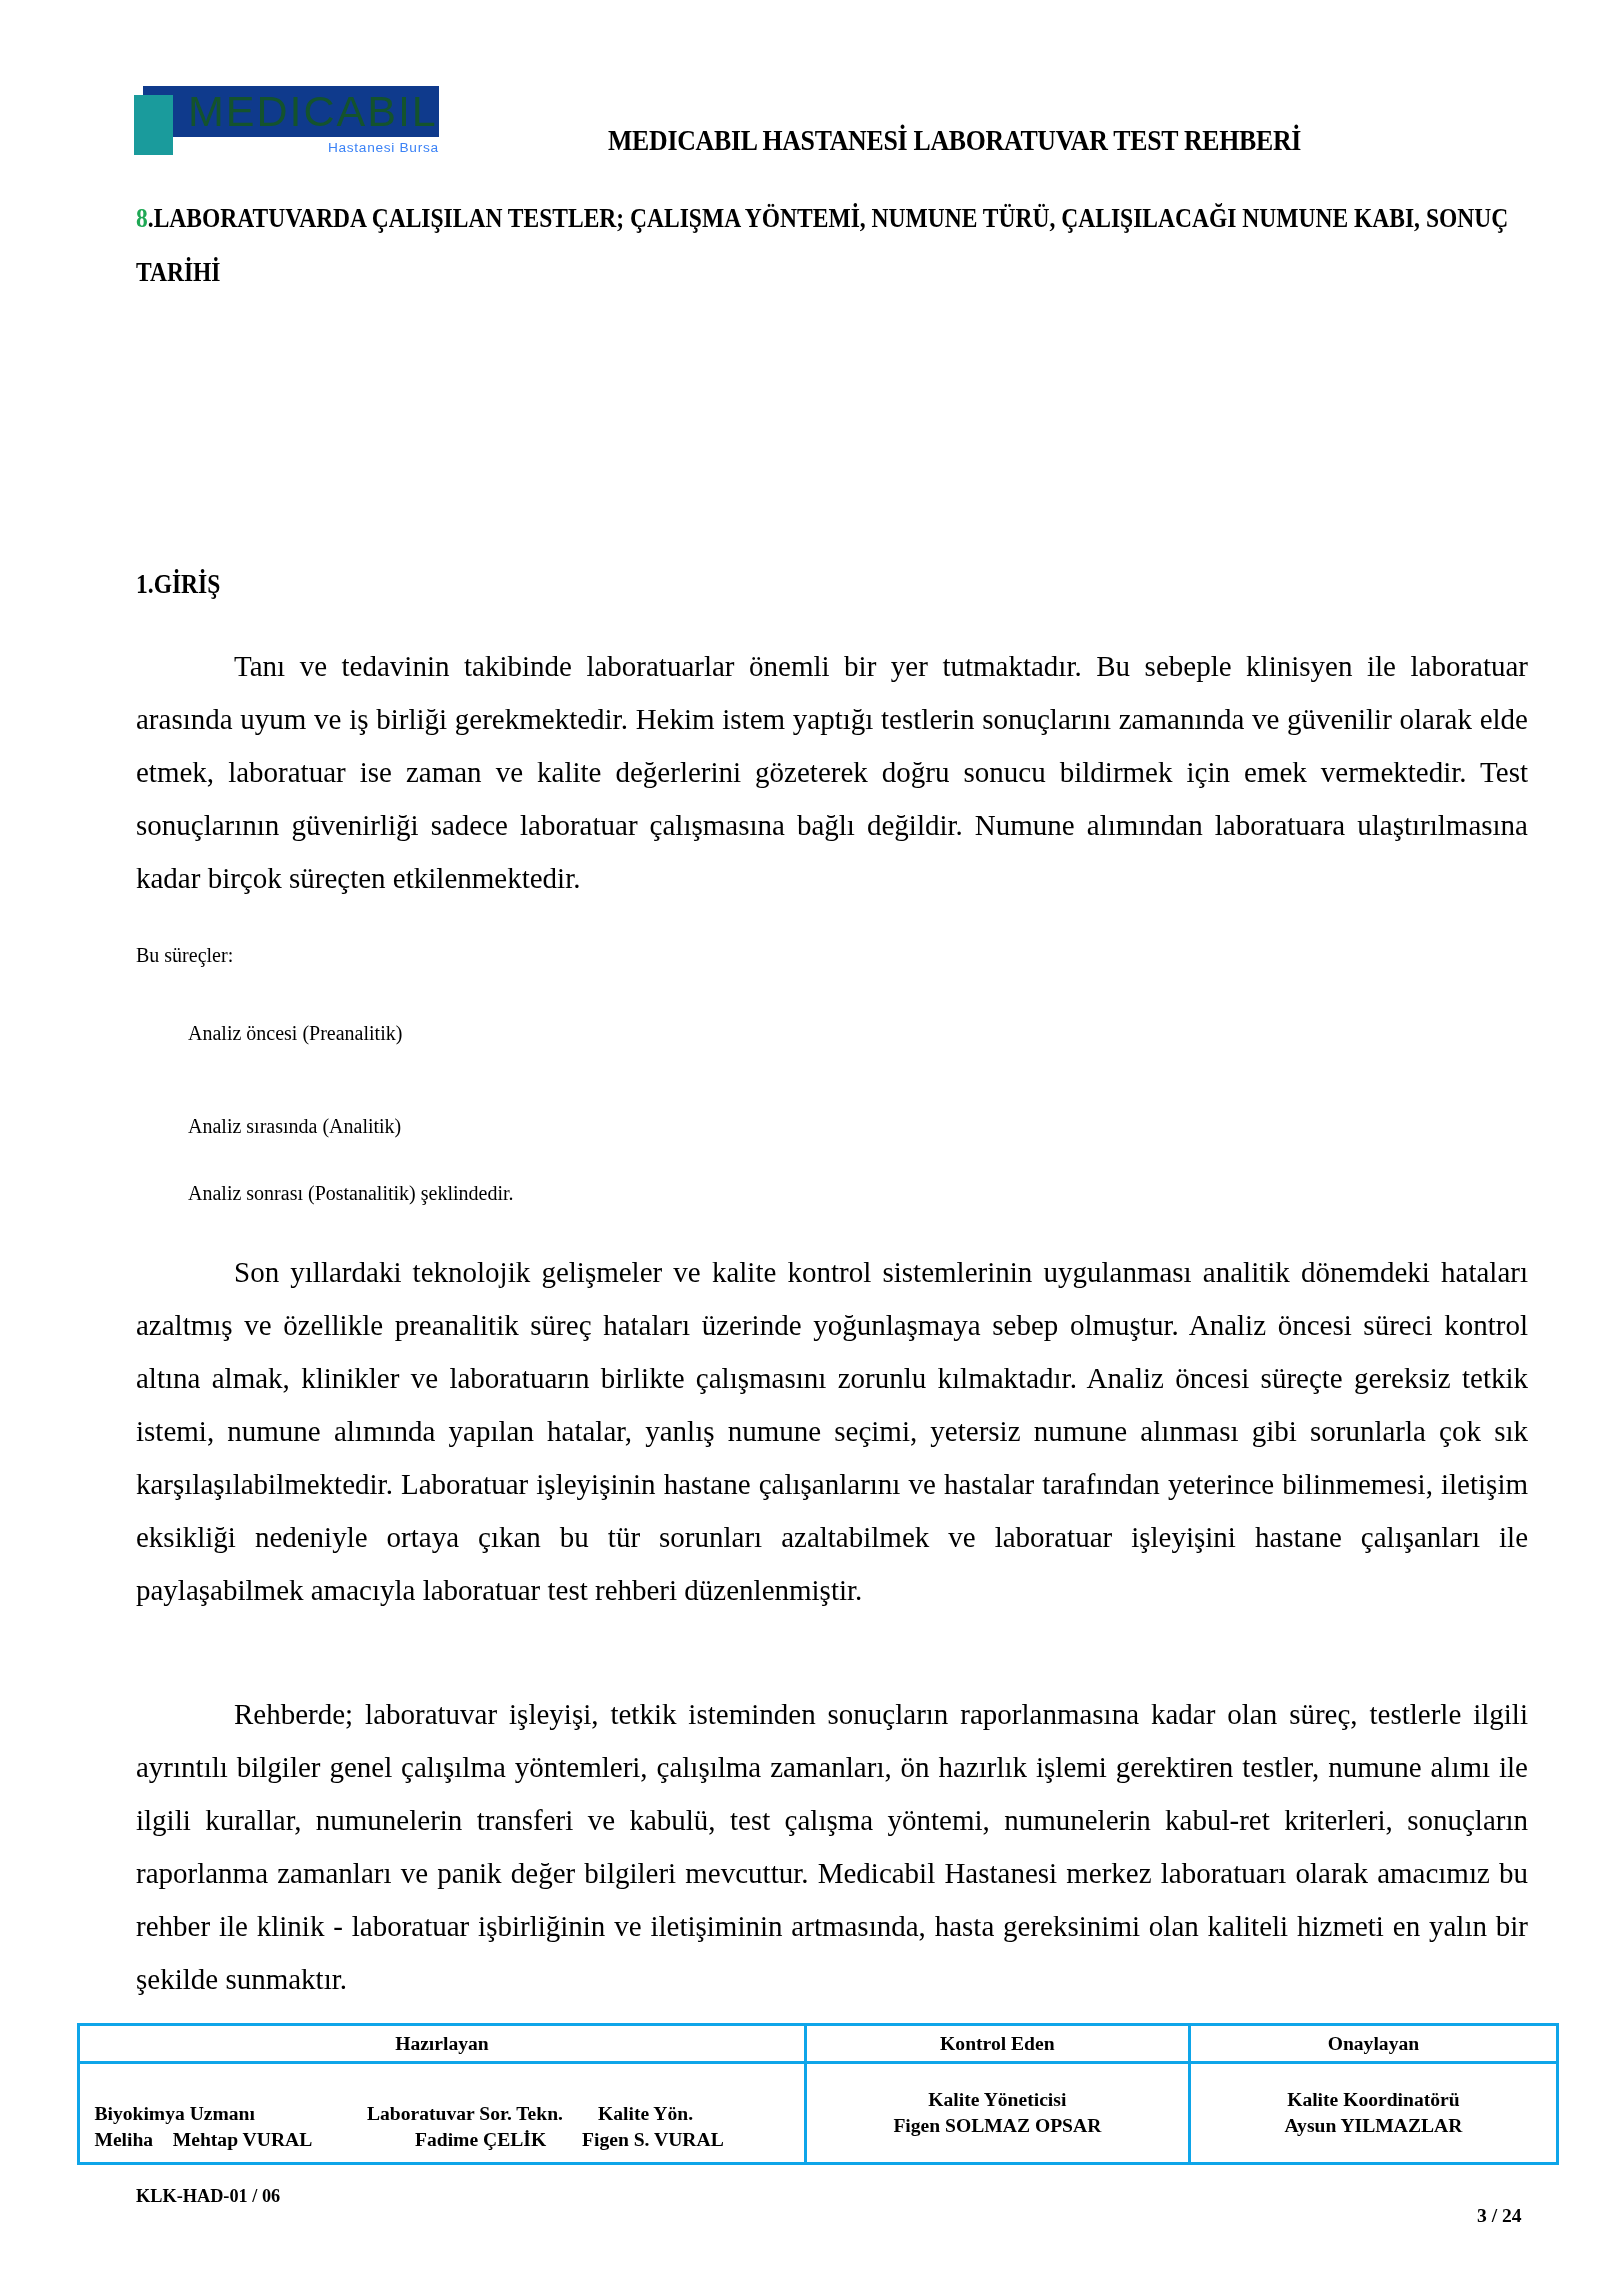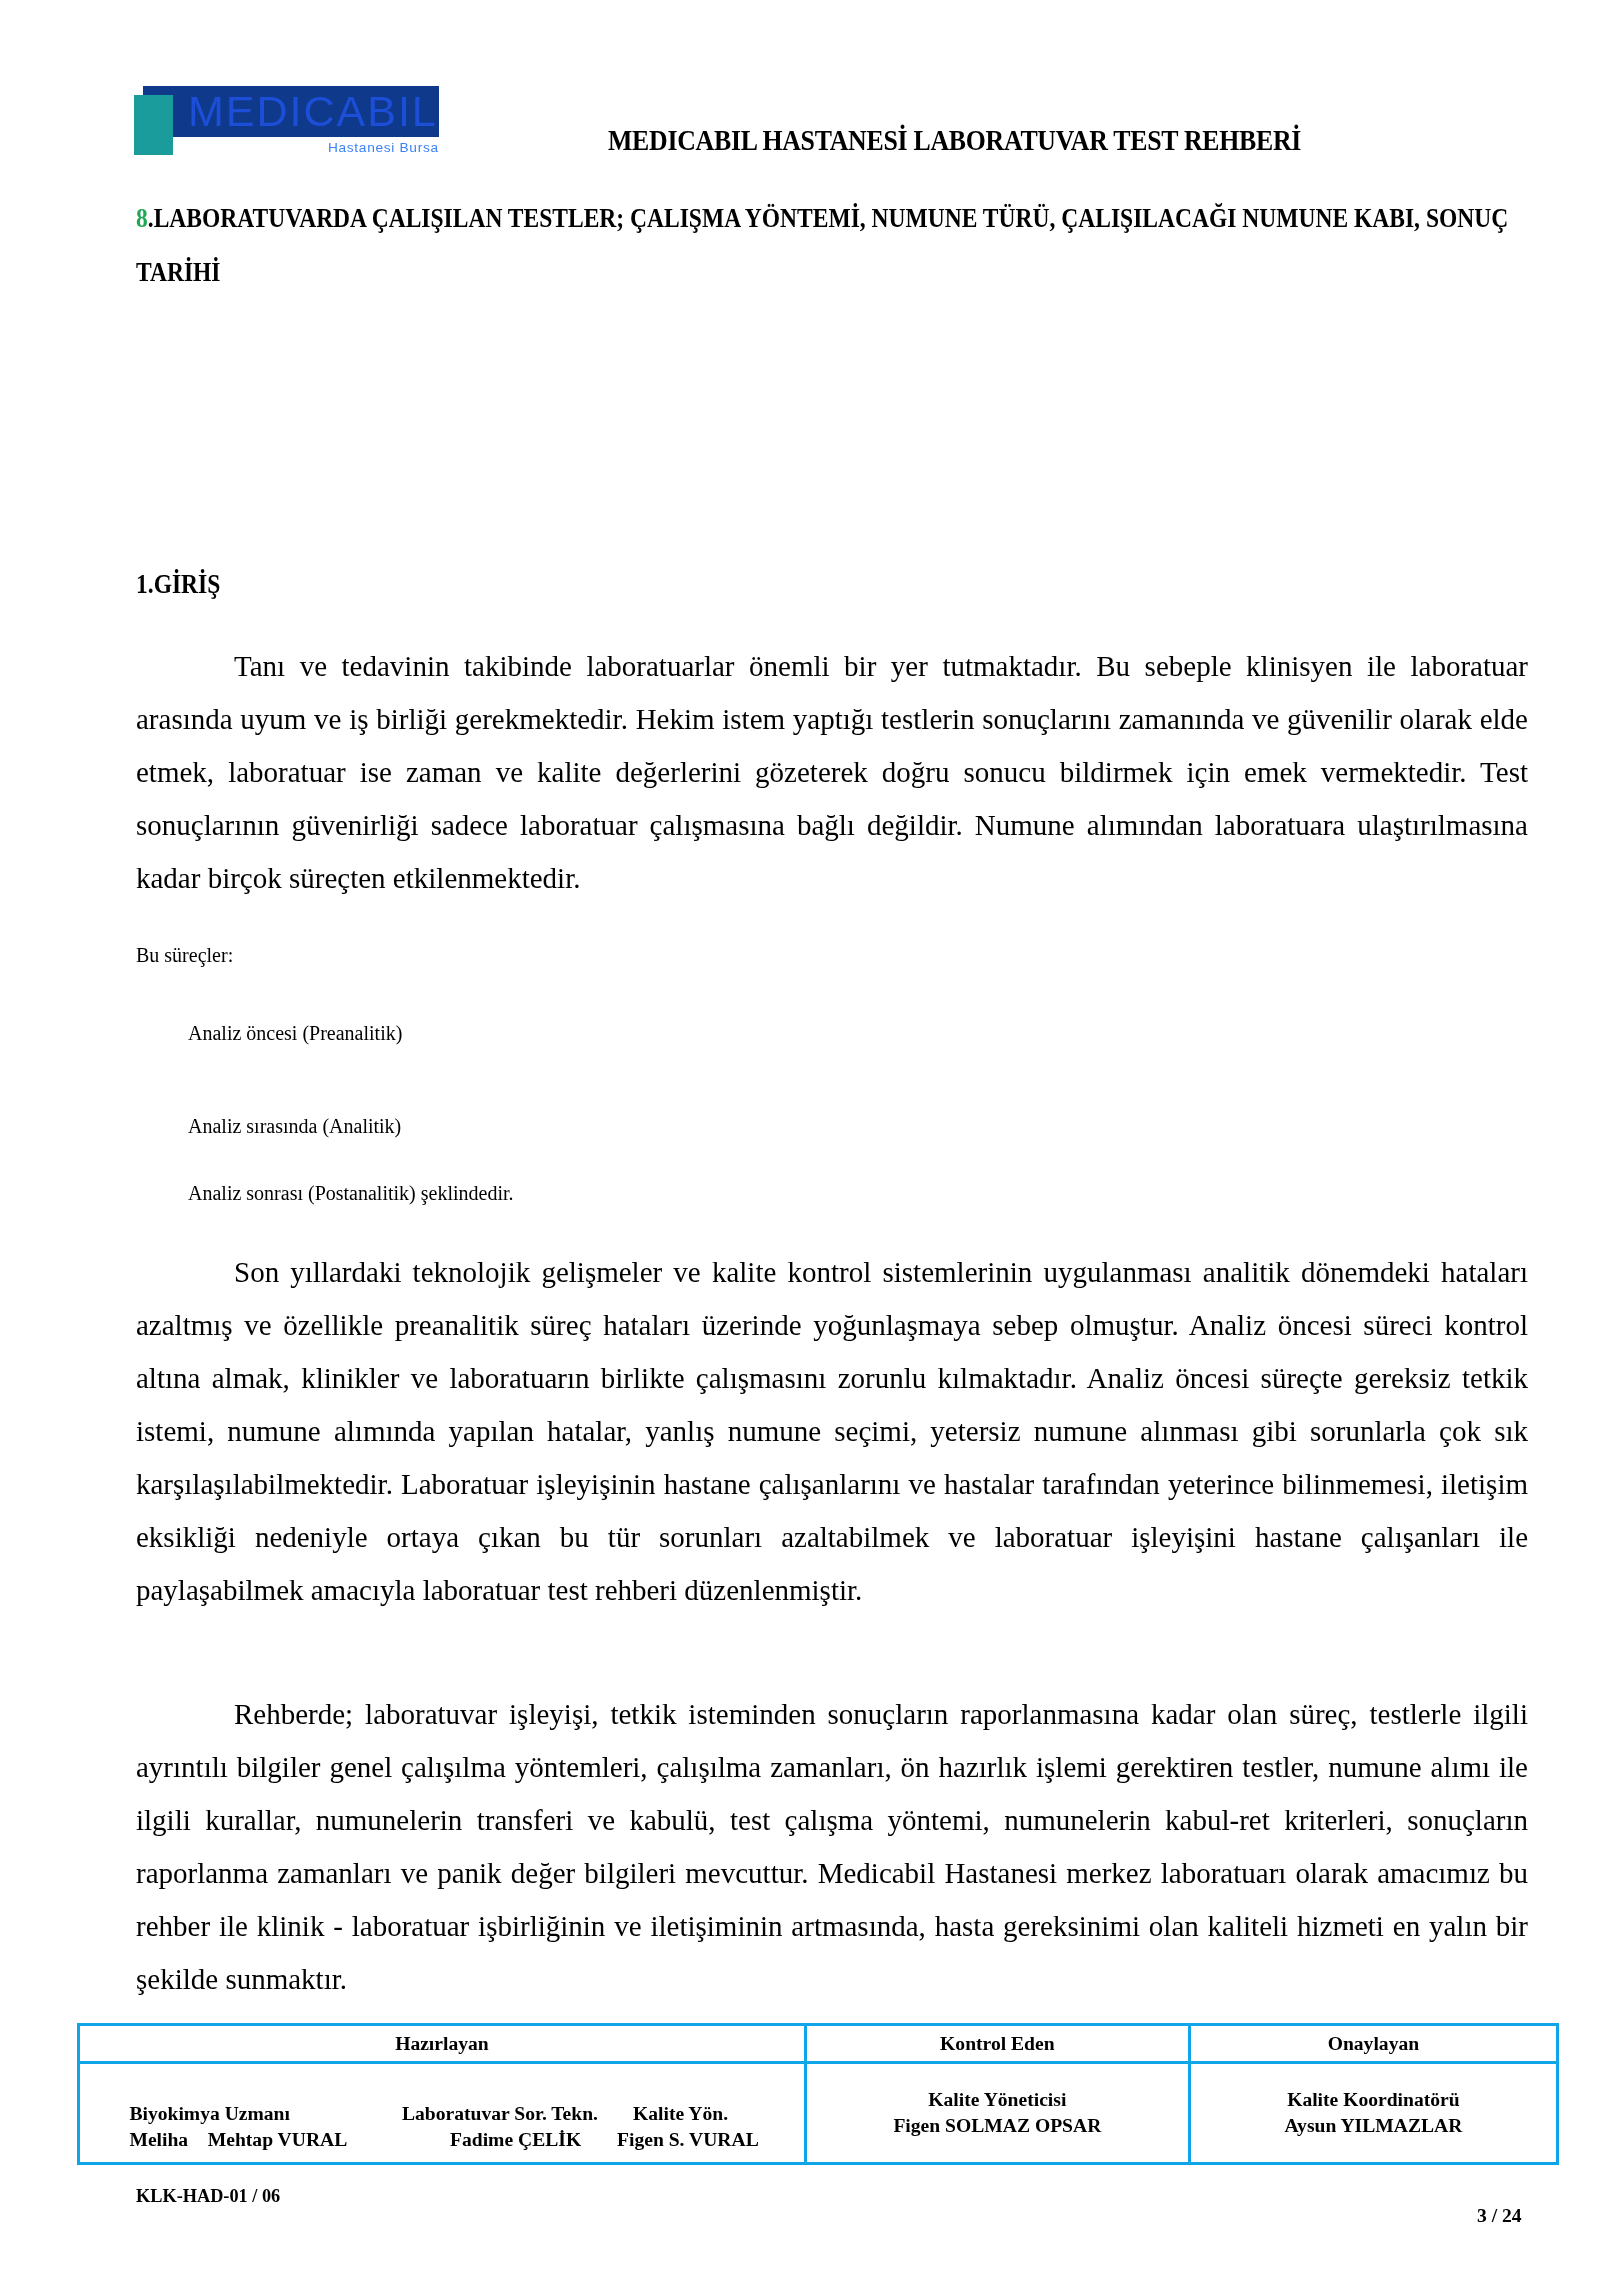--- a/index.html
+++ b/index.html
@@ -5,21 +5,21 @@
     html, body { margin: 0; padding: 0; background: #ffffff; }
     body {
       width: 1623px; height: 2295px; position: relative; overflow: hidden;
       font-family: "Liberation Serif", "DejaVu Serif", serif; color: #000;
     }
     
     .logo { position: absolute; left: 134px; top: 58px; width: 314px; height: 105px; }
     .logo .ozel { position: absolute; left: 9.2px; top: 0px; font-family: "Liberation Sans", sans-serif; font-size: 22px; color: #1f3f8f; letter-spacing: -0.7px; margin-top: 44px; }
     .logo .teal { position: absolute; left: 0px; top: 37px; width: 39px; height: 60px; background: #1a9b9c; }
     .logo .bar { position: absolute; left: 8.5px; top: 27.5px; width: 296px; height: 51px; background: #0f3a8c; }
-    .logo .brand { position: absolute; left: 54px; top: 28px; font-family: "Liberation Sans", sans-serif; font-size: 43px; color: #1d4ed8; letter-spacing: 2px; line-height: 51px; }
+    .logo .brand { position: absolute; left: 54px; top: 28px; font-family: "Liberation Sans", sans-serif; font-size: 43px; color: #14532d; letter-spacing: 2px; line-height: 51px; }
     .logo .sub { position: absolute; right: 9.2px; top: 82px; font-family: "Liberation Sans", sans-serif; font-size: 13.7px; color: #3b82f6; letter-spacing: 0.7px; }
 
     .doc-title { position: absolute; left: 608px; top: 123px; font-size: 30px; font-weight: bold; letter-spacing: -0.3px; white-space: nowrap; transform: scaleX(0.86); transform-origin: left; }
 
     .section-heading { position: absolute; left: 136px; top: 191px; width: 1393px; font-size: 28px; font-weight: bold; line-height: 54px; transform: scaleX(0.84); transform-origin: left; width: 1662px; }
     .section-heading .num { color: #1fa855; }
 
     .h1 { position: absolute; left: 136px; top: 568px; font-size: 28px; font-weight: bold; transform: scaleX(0.84); transform-origin: left; }
 
     .para { position: absolute; left: 136px; width: 1392px; font-size: 29px; line-height: 53px; text-align: justify; text-align-last: left; }
@@ -34,21 +34,21 @@
     .p3 { top: 1688px; }
 
     
     .approval { position: absolute; left: 77px; top: 2023px; width: 1482px; border-collapse: collapse; font-size: 19.6px; font-weight: bold; }
     .approval th, .approval td { border: 3px solid #0ea5e9; text-align: center; padding: 0; }
     .approval th { height: 35px; font-weight: bold; }
     .approval td { height: 98px; vertical-align: middle; line-height: 26px; }
     .col1 { width: 690px; }
     .col2 { width: 363px; }
     .col3 { width: 348px; }
-    .prep { position: relative; height: 74px; text-align: left; margin-left: 35px; }
+    .prep { position: relative; height: 74px; text-align: left; }
     .prep span { position: absolute; white-space: nowrap; }
 
     .doc-code { position: absolute; left: 136px; top: 2186px; font-size: 18.3px; font-weight: bold; }
     .page-num { position: absolute; left: 1477px; top: 2205px; font-size: 19.6px; font-weight: bold; }
   </style>
 </head>
 <body>
 
 <div class="logo">
   <span class="ozel">Özel</span>

